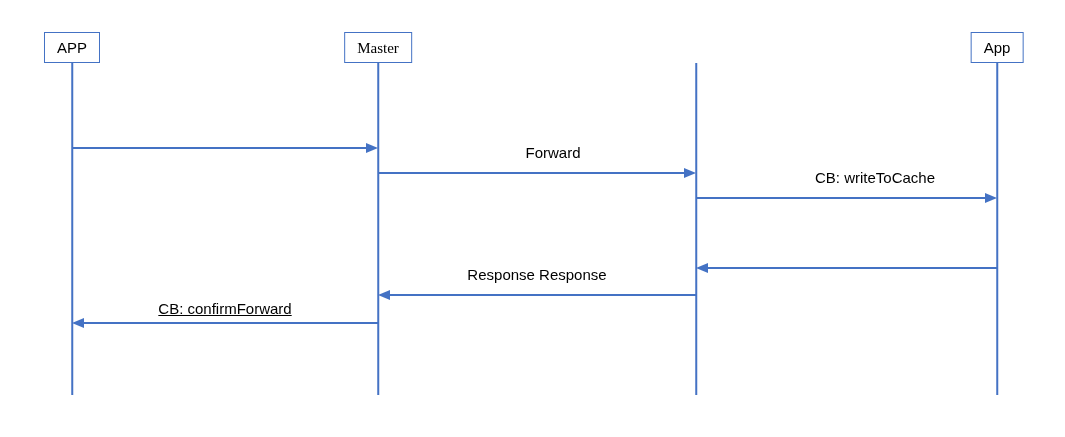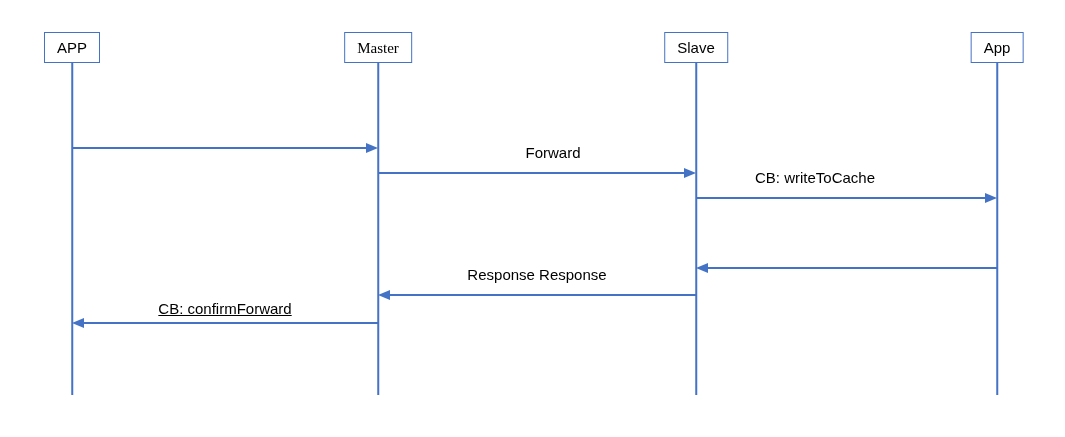--- a/index.html
+++ b/index.html
@@ -68,36 +68,33 @@
 
 <div id="stage" style="width: 1065px; height: 437px;">
     <div class="actor-box" style="left: 72px;">
       <span>APP</span>
     </div>
     <div class="lifeline" style="left: 72px; top: 63px; height: 332px;"></div>
     <div class="actor-box" style="left: 378px; font-family: Liberation Serif, serif;">
       <span>Master</span>
     </div>
     <div class="lifeline" style="left: 378px; top: 63px; height: 332px;"></div>
-    <div class="actor-box" style="left: 696px;">
-      <span>Slave</span>
-    </div>
     <div class="lifeline" style="left: 696px; top: 63px; height: 332px;"></div>
     <div class="actor-box" style="left: 997px;">
       <span>App</span>
     </div>
     <div class="lifeline" style="left: 997px; top: 63px; height: 332px;"></div>
     <div class="msg-line" style="left: 72px; width: 294px; top: 147px;"></div>
     <div class="msg-head right" style="left: 366px; top: 142.75px;"></div>
     <div class="msg-line" style="left: 378px; width: 306px; top: 172px;"></div>
     <div class="msg-head right" style="left: 684px; top: 167.75px;"></div>
     <div class="msg-label" style="left: 537px; top: 143px; padding-left: 32px;">Forward</div>
     <div class="msg-line" style="left: 696px; width: 289px; top: 197px;"></div>
     <div class="msg-head right" style="left: 985px; top: 192.75px;"></div>
-    <div class="msg-label" style="left: 815px; top: 168px; text-align: right;">CB: writeToCache</div>
+    <div class="msg-label" style="left: 875px; top: 168px; text-align: right;">CB: writeToCache</div>
     <div class="msg-line" style="left: 708px; width: 289px; top: 267px;"></div>
     <div class="msg-head left" style="left: 696px; top: 262.75px;"></div>
     <div class="msg-line" style="left: 390px; width: 306px; top: 294px;"></div>
     <div class="msg-head left" style="left: 378px; top: 289.75px;"></div>
     <div class="msg-label" style="left: 537px; top: 265px;">Response Response</div>
     <div class="msg-line" style="left: 84px; width: 294px; top: 322px;"></div>
     <div class="msg-head left" style="left: 72px; top: 317.75px;"></div>
     <div class="msg-label" style="left: 225px; top: 299px; text-decoration: underline;">CB: confirmForward</div>
   </div>
 

